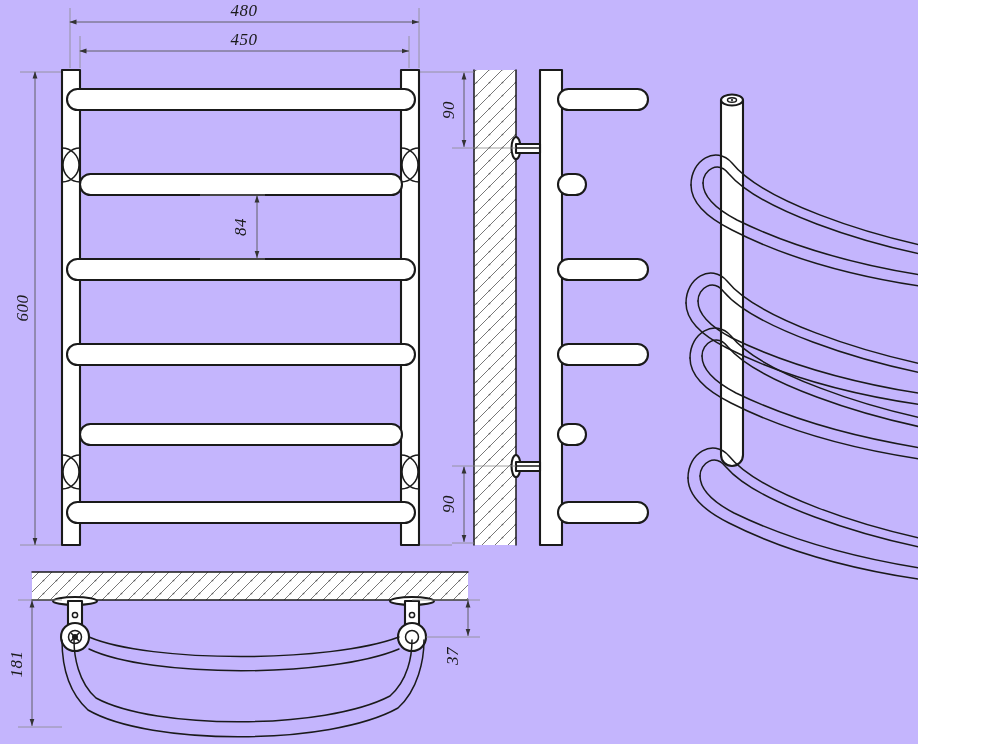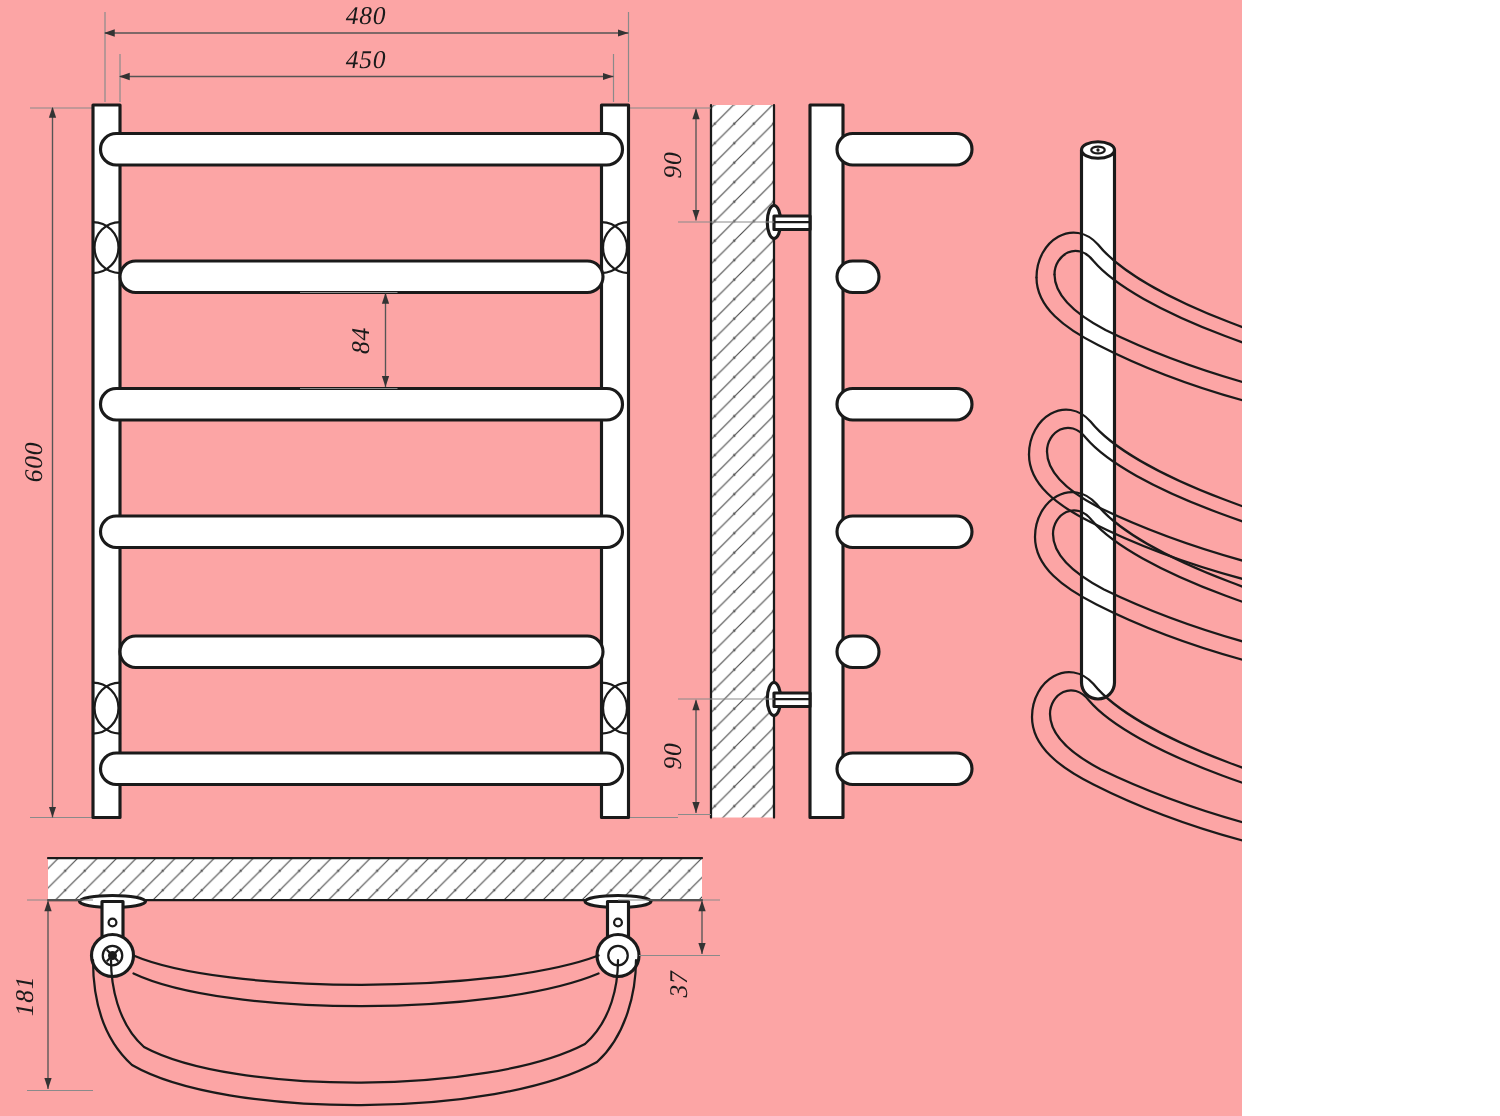--- a/index.html
+++ b/index.html
@@ -6,23 +6,23 @@
   html, body {
     margin: 0;
     padding: 0;
     background: #ffffff;
   }
   body {
     font-family: "Liberation Sans", sans-serif;
   }
   #sheet {
     position: relative;
-    width: 828px;
+    width: 918px;
     height: 744px;
-    background: #fca5a5;
+    background: #c4b5fd;
     overflow: hidden;
   }
   #sheet svg {
     display: block;
   }
   .ln    { stroke: #1a1a1a; stroke-width: 1.5; fill: none; stroke-linecap: round; stroke-linejoin: round; }
   .ln-th { stroke: #1a1a1a; stroke-width: 2.1; fill: #ffffff; stroke-linejoin: round; }
   .dim   { stroke: #555555; stroke-width: 0.9; fill: none; }
   .dimx  { stroke: #8a8a8a; stroke-width: 0.8; fill: none; }
   .hatch { stroke: #4a4a4a; stroke-width: 0.75; fill: none; }

